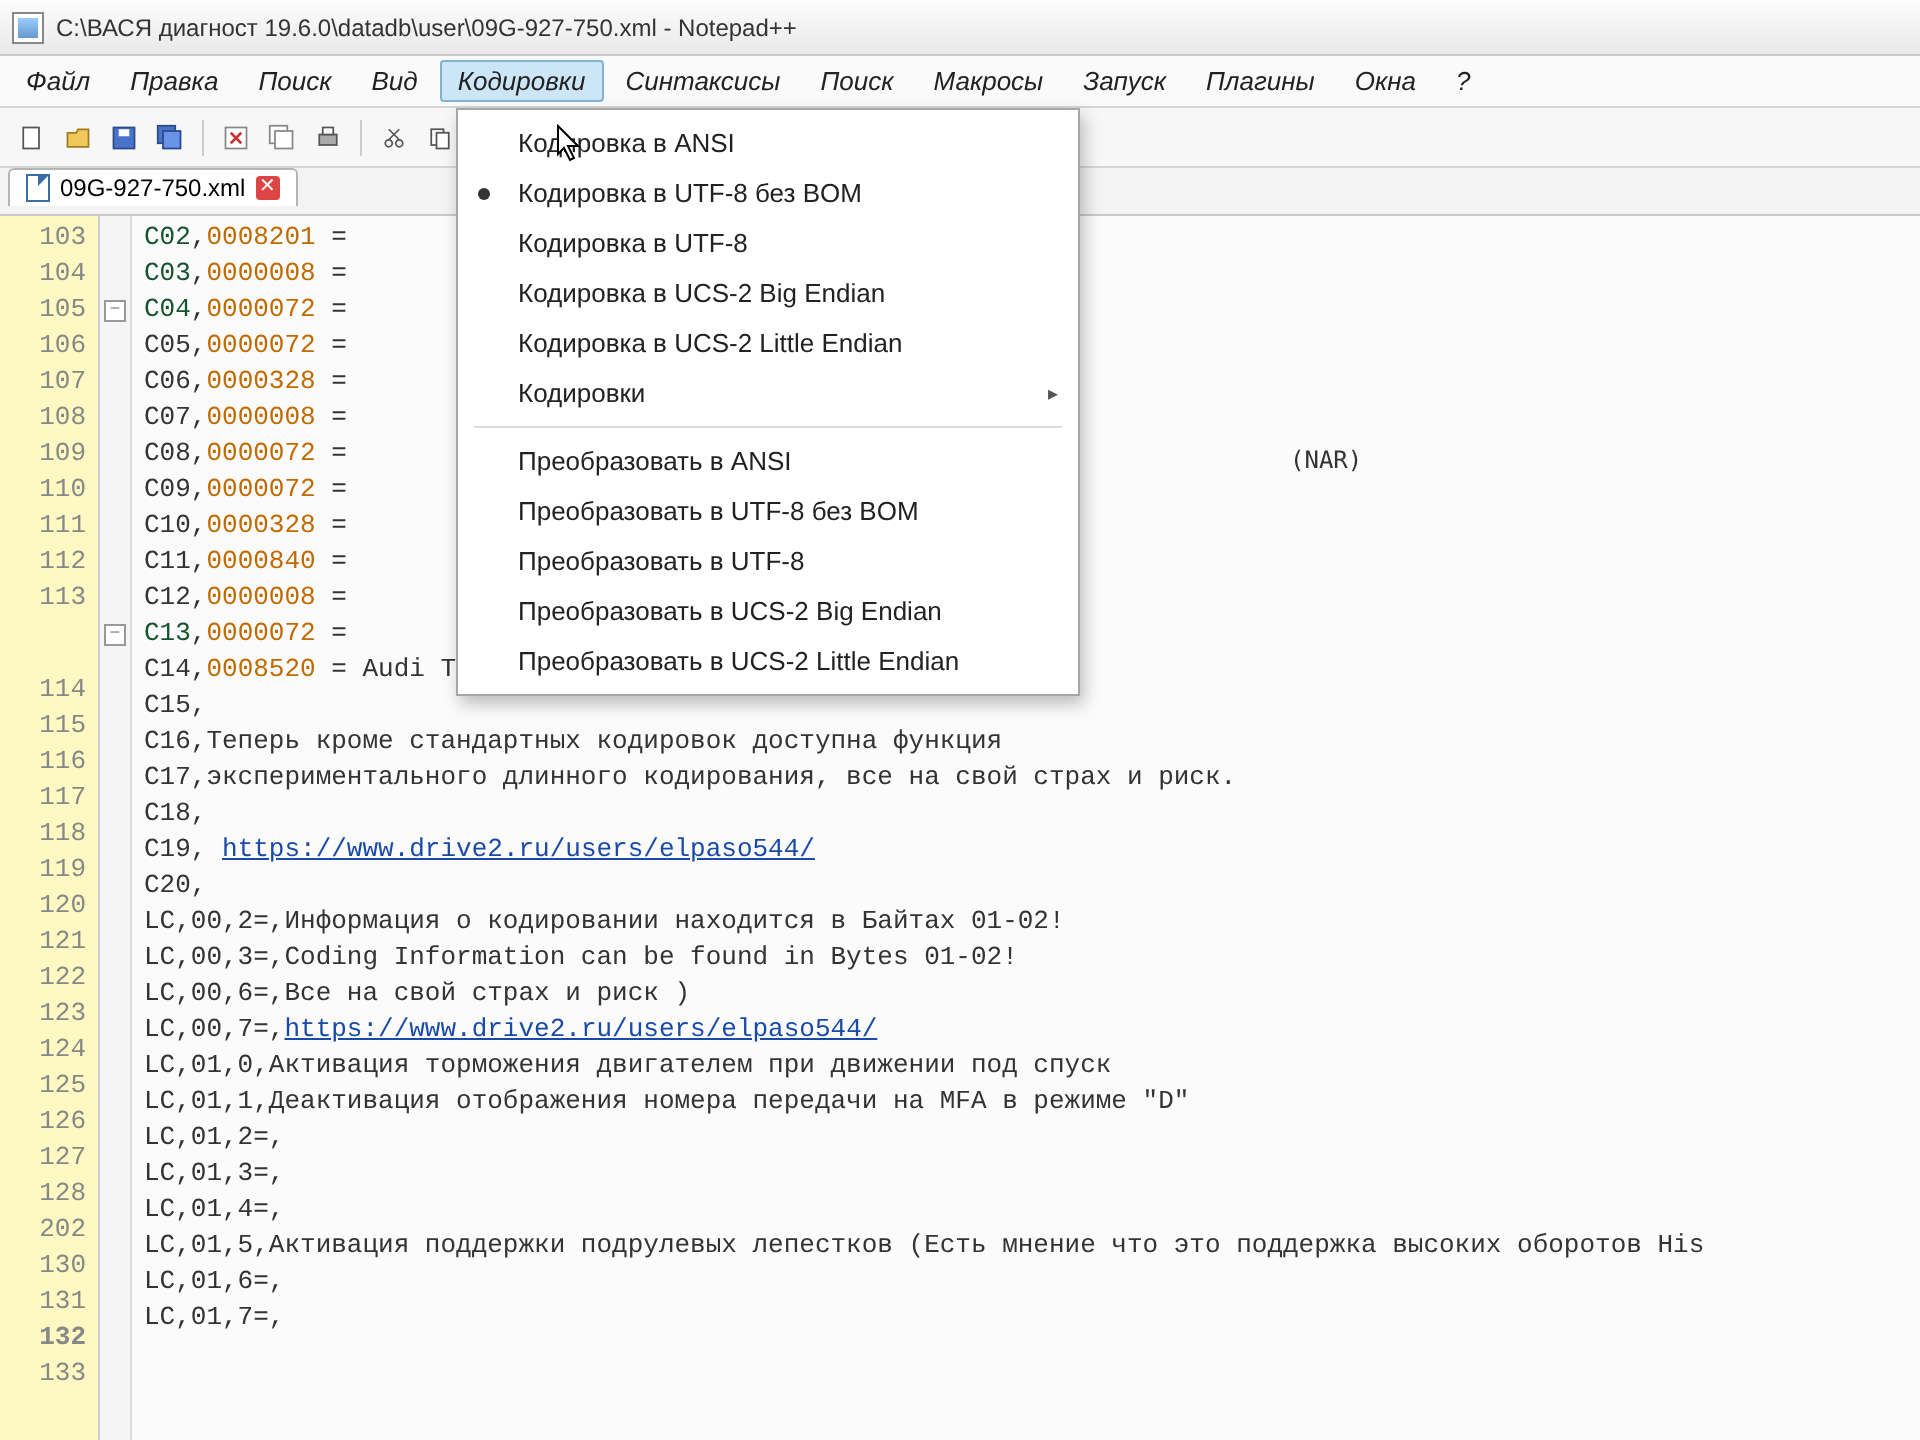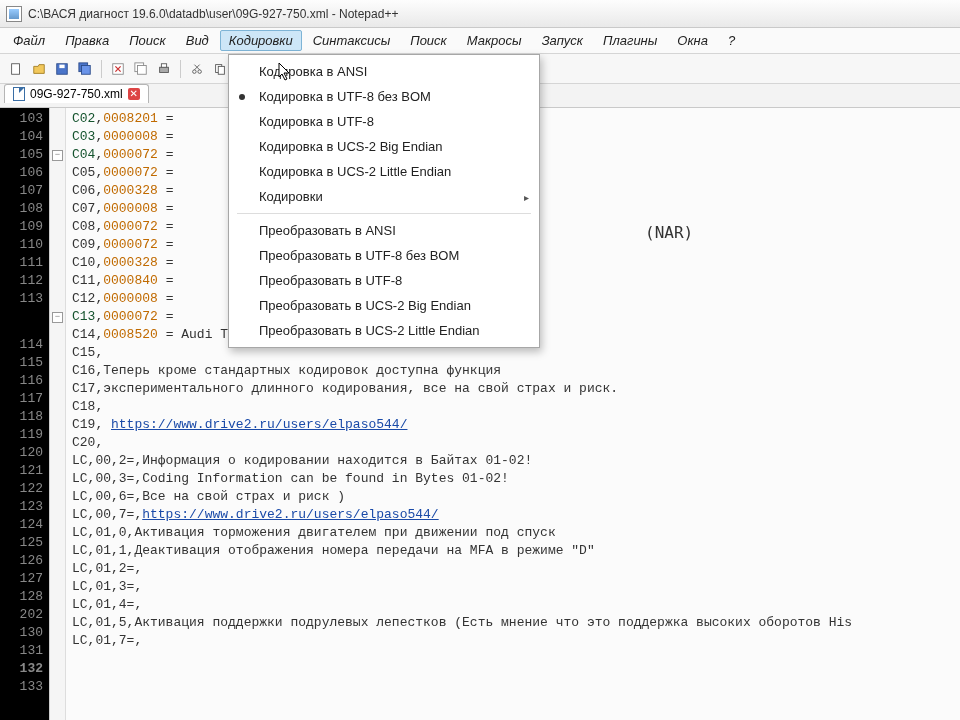--- a/index.html
+++ b/index.html
@@ -117,21 +117,21 @@
     background: #fbfbfb;
     font-family: "Consolas", "Courier New", monospace;
     font-size: 13px;
     line-height: 18px;
     overflow: hidden;
     position: relative;
     white-space: nowrap;
   }
   .gutter {
     width: 50px;
-    background: #000000;
+    background: #fef9c3;
     border-right: 1px solid #ccc;
     text-align: right;
     color: #888;
     padding: 2px 6px 2px 2px;
   }
   .fold-gutter {
     width: 16px;
     background: #f5f5f5;
     border-right: 1px solid #ddd;
     padding-top: 2px;
@@ -198,21 +198,21 @@
     left: 278px; top: 62px;
     z-index: 100;
     width: 14px; height: 20px;
     pointer-events: none;
   }
 
   .nar {
     position:absolute;
     left: 645px; top: 223px;
     font-family: Consolas, monospace;
-    font-size:16px; color:#333;
+    font-size:12px; color:#333;
     z-index: 30;
   }
 </style>
 </head>
 <body>
 
 <div class="titlebar">
   <div class="app-icon"></div>
   <div class="title">C:\ВАСЯ диагност 19.6.0\datadb\user\09G-927-750.xml - Notepad++</div>
 </div>
@@ -394,20 +394,21 @@
       <div class="line"><span class="c-txt">LC,00,2=,Информация о кодировании находится в Байтах 01-02!</span></div>
       <div class="line"><span class="c-txt">LC,00,3=,Coding Information can be found in Bytes 01-02!</span></div>
       <div class="line"><span class="c-txt">LC,00,6=,Все на свой страх и риск )</span></div>
       <div class="line"><span class="c-txt">LC,00,7=,</span><span class="c-link">https://www.drive2.ru/users/elpaso544/</span></div>
       <div class="line"><span class="c-txt">LC,01,0,Активация торможения двигателем при движении под спуск</span></div>
       <div class="line"><span class="c-txt">LC,01,1,Деактивация отображения номера передачи на MFA в режиме "D"</span></div>
       <div class="line"><span class="c-txt">LC,01,2=,</span></div>
       <div class="line"><span class="c-txt">LC,01,3=,</span></div>
       <div class="line"><span class="c-txt">LC,01,4=,</span></div>
       <div class="line"><span class="c-txt">LC,01,5,Активация поддержки подрулевых лепестков (Есть мнение что это поддержка высоких оборотов His</span></div>
+      <div class="line"><span class="c-txt">LC,01,6=,</span></div>
       <div class="line"><span class="c-txt">LC,01,7=,</span></div>
     </div>
 </div>
 
 <div class="nar">(NAR)</div>
 
 <div class="dropdown" id="dropdown">
     <div class="mitem">
       <span>Кодировка в ANSI</span>
     </div>

